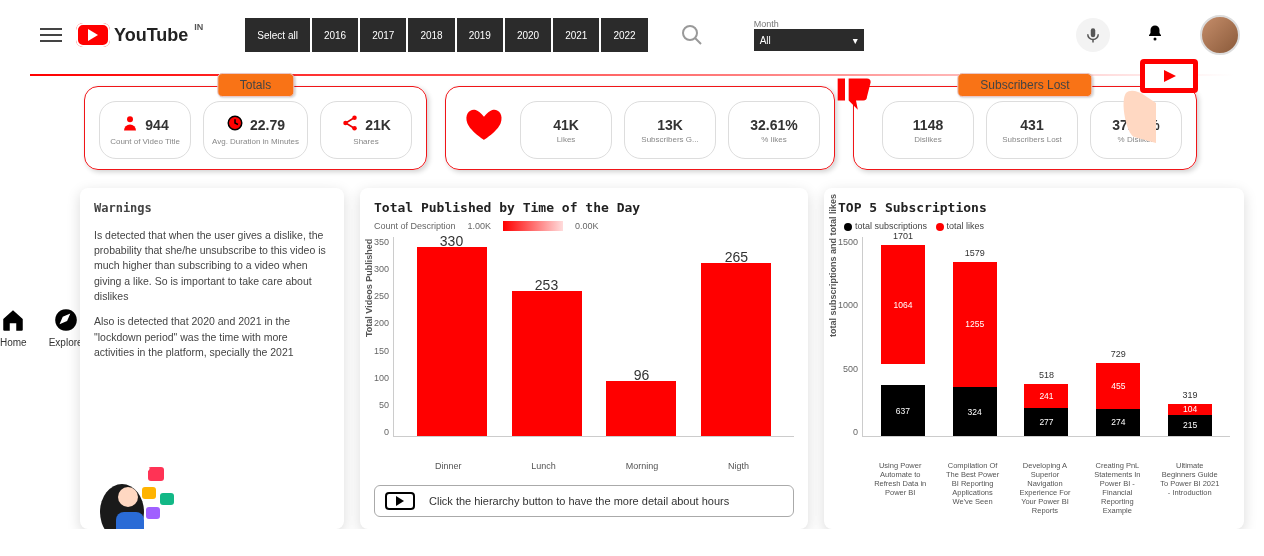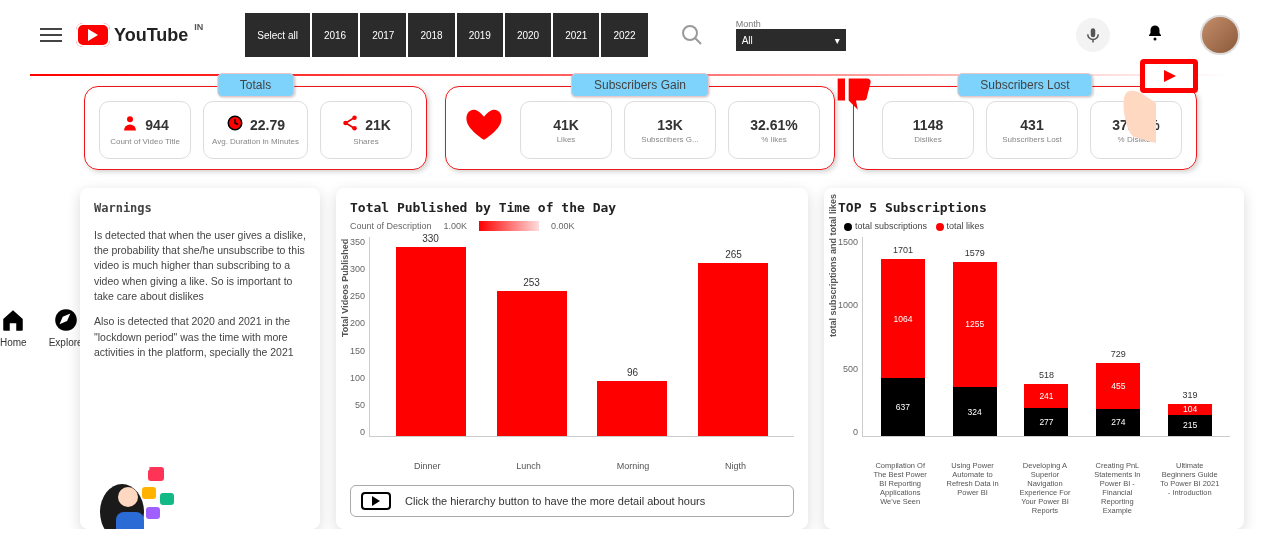--- a/index.html
+++ b/index.html
@@ -16,65 +16,65 @@
   body{margin:0;background:var(--bg);color:var(--ink);width:1264px}
   
   .topbar{display:flex;align-items:center;gap:14px;padding:10px 24px 10px 40px;height:70px}
   .hamburger{display:flex;flex-direction:column;gap:4px;cursor:pointer}
   .hamburger span{display:block;width:22px;height:2px;background:#444}
   .logo{display:flex;align-items:center;gap:4px;font-weight:bold;font-size:18px;position:relative}
   .logo .play{width:34px;height:24px;background:var(--red);border-radius:7px;position:relative;box-shadow:0 0 0 2px #fff inset}
   .logo .play::after{content:"";position:absolute;left:12px;top:6px;border-style:solid;border-width:6px 0 6px 10px;border-color:transparent transparent transparent #fff}
   .logo sup{font-size:9px;top:-8px;left:2px;position:relative;color:#555}
   .yearbar{display:flex;gap:2px;margin-left:30px}
-  .yearbar button{background:#2b2b2b;color:#fff;border:none;font-size:10px;padding:8px 12px;height:44px;cursor:pointer}
+  .yearbar button{background:#2b2b2b;color:#fff;border:none;font-size:10px;padding:8px 12px;height:34px;cursor:pointer}
   .search-ic{width:32px;height:32px;margin-left:14px;display:flex;align-items:center;justify-content:center;color:#999;position:relative}
   .search-ic svg{width:24px;height:24px;stroke:#999;fill:none}
-  .month-wrap{margin-left:14px;display:flex;flex-direction:column;font-size:9px;color:#777}
+  .month-wrap{margin-left:32px;display:flex;flex-direction:column;font-size:9px;color:#777}
   .month-wrap select, .month-wrap .sel{background:#2b2b2b;color:#fff;border:none;font-size:10px;padding:4px 6px;width:110px;height:22px;display:flex;align-items:center;justify-content:space-between}
   .sel::after{content:"▾";font-size:10px}
   .tray{margin-left:auto;display:flex;gap:36px;align-items:center}
   .tray .circ{width:34px;height:34px;border-radius:50%;background:#f3f3f3;display:flex;align-items:center;justify-content:center}
   .tray svg{width:18px;height:18px}
   .avatar{width:40px;height:40px;border-radius:50%;background:linear-gradient(135deg,#c58d6a,#8a5a3a);border:2px solid #dcdcdc}
   .redline{height:2px;background:linear-gradient(to right,var(--red),#ff8080 60%,#fff);margin:4px 30px 10px 30px}
   
   .main{display:flex}
   .rail{width:80px;display:flex;flex-direction:row;align-items:center;gap:22px;padding-top:40px;font-size:10px;color:#333}
   .rail .item{display:flex;flex-direction:column;align-items:center;gap:4px;cursor:pointer}
   .rail svg{width:26px;height:26px}
   .content{flex:1;padding-right:20px}
   
   .sumrow{display:flex;gap:18px;align-items:flex-start;position:relative}
   .group{border:1.5px solid var(--card-border);border-radius:14px;padding:14px 14px 10px 14px;display:flex;gap:12px;position:relative;box-shadow:2px 2px 5px rgba(0,0,0,.18)}
-  .group .tag{position:absolute;top:-14px;left:50%;transform:translateX(-50%);background:#7dd3fc;border:1px solid #e9c7c7;color:#444;font-size:12px;padding:4px 22px;border-radius:5px;box-shadow:1px 1px 2px rgba(0,0,0,.15)}
-  .kpi{border:1px solid #ddd;border-radius:10px;min-width:92px;height:58px;display:flex;flex-direction:column;align-items:center;justify-content:center;gap:2px;padding:4px 8px;background:#fff}
+  .group .tag{position:absolute;top:-14px;left:50%;transform:translateX(-50%);background:#f97316;border:1px solid #e9c7c7;color:#444;font-size:12px;padding:4px 22px;border-radius:5px;box-shadow:1px 1px 2px rgba(0,0,0,.15)}
+  .kpi{border:1px solid #ddd;border-radius:17px;min-width:92px;height:58px;display:flex;flex-direction:column;align-items:center;justify-content:center;gap:2px;padding:4px 8px;background:#fff}
   .kpi .top{display:flex;align-items:center;gap:6px;font-size:14px;font-weight:bold;color:#333}
   .kpi .lbl{font-size:8px;color:#888;text-align:center;white-space:nowrap}
   .ico svg{width:18px;height:18px;fill:var(--red)}
   .heart{width:48px;height:48px;display:flex;align-items:center;justify-content:center}
   .heart svg{width:40px;height:40px;fill:var(--red)}
   .thumbdn{position:absolute;left:-20px;top:-14px;width:44px;height:44px}
   .thumbdn svg{width:44px;height:44px;fill:var(--red)}
   .phonehand{position:absolute;right:-14px;top:-30px;width:90px;height:110px}
   
   .panels{display:flex;gap:16px;margin-top:18px}
   .panel{background:#fff;border-radius:8px;box-shadow:0 4px 14px rgba(0,0,0,.15);padding:12px 14px;position:relative}
-  .p-warn{width:240px;font-family:ui-monospace,Menlo,Consolas,monospace;font-size:10.5px;line-height:1.45;color:#444}
+  .p-warn{width:264px;font-family:ui-monospace,Menlo,Consolas,monospace;font-size:10.5px;line-height:1.45;color:#444}
   .p-warn h4{margin:0 0 10px 0;font-family:ui-monospace,Menlo,Consolas,monospace;font-size:12px;font-weight:bold}
   .p-chart{flex:1}
   .p-chart h4,.p-top h4{margin:0 0 6px 0;font-family:ui-monospace,Menlo,Consolas,monospace;font-size:13px;font-weight:bold}
   .legend-grad{display:flex;align-items:center;gap:12px;font-size:9px;color:#666;margin-bottom:6px}
   .grad{width:60px;height:10px;background:linear-gradient(to right,var(--red),#ffdcdc)}
   .barchart{position:relative;height:220px;display:flex}
   .yaxis{display:flex;flex-direction:column;justify-content:space-between;align-items:flex-end;font-size:9px;color:#666;height:200px;padding-right:4px}
   .yaxislabel{position:absolute;left:-10px;top:100px;transform:rotate(-90deg);transform-origin:left top;font-size:9px;color:#555;font-weight:bold;white-space:nowrap}
   .bars{flex:1;display:flex;align-items:flex-end;justify-content:space-around;height:200px;border-left:1px solid #ccc;border-bottom:1px solid #ccc;position:relative;padding:0 10px}
   .bar{width:70px;background:var(--red);position:relative;display:flex;justify-content:center}
-  .bar span{position:absolute;top:-14px;font-size:10px;color:#333}
+  .bar span{position:absolute;top:-14px;font-size:14px;color:#333}
   .xlabels{display:flex;justify-content:space-around;font-size:9px;color:#555;padding:4px 10px 0 26px;font-weight:normal}
   .foot{margin-top:14px;border:1px solid #aaa;border-radius:6px;padding:6px 10px;display:flex;align-items:center;gap:14px;font-family:ui-monospace,Menlo,Consolas,monospace;font-size:11px;color:#333;background:#fff}
   .foot .playbox{border:2px solid #000;border-radius:4px;width:30px;height:18px;display:flex;align-items:center;justify-content:center}
   .foot .playbox::after{content:"";border-style:solid;border-width:5px 0 5px 8px;border-color:transparent transparent transparent #000}
   .p-top{width:420px}
   .leg{font-size:9px;color:#444;margin-bottom:6px}
   .leg .dot{display:inline-block;width:8px;height:8px;border-radius:50%;margin:0 3px 0 6px;vertical-align:middle}
   .stackchart{position:relative;height:220px;display:flex}
   .stacks{flex:1;display:flex;align-items:flex-end;justify-content:space-around;height:200px;border-left:1px solid #ccc;border-bottom:1px solid #ccc;padding:0 4px}
   .stack{width:44px;display:flex;flex-direction:column;justify-content:flex-end;align-items:center;position:relative}
@@ -209,21 +209,20 @@
                   <circle cx="18" cy="19" r="3"></circle>
                   <path d="M8 11l8-5M8 13l8 5" stroke="#e50000" stroke-width="2"></path>
                 </svg></span>
               <span>21K</span>
             </div>
           <div class="lbl">Shares</div>
         </div>
       </div>
 
       <div class="group">
-        <div class="tag">Subscribers Gain</div>
         <div class="heart">
             <svg viewBox="0 0 24 24">
               <path d="M12 21s-8-5-10-10C0 5 4 2 7 3c2 .6 4 3 5 4 1-1 3-3.4 5-4 3-1 7 2 5 8-2 5-10 10-10 10z"></path>
             </svg>
           </div>
         <div class="kpi">
           <div class="top">
               <span>41K</span>
             </div>
           <div class="lbl">Likes</div>
@@ -354,21 +353,21 @@
           <div class="yaxis" id="t5-yaxis">
               <span>1500</span>
               <span>1000</span>
               <span>500</span>
               <span>0</span>
             </div>
           <div class="stacks" id="t5-stacks">
               <div class="stack">
                 <div class="total">1701</div>
                 <div class="seg likes" style="height: 119px; text-align: center;">1064</div>
-                <div class="seg subs" style="height: 58px;">637</div>
+                <div class="seg subs" style="height: 51px; margin-top: 21px;">637</div>
               </div>
               <div class="stack">
                 <div class="total">1579</div>
                 <div class="seg likes" style="height: 125.5px;">1255</div>
                 <div class="seg subs" style="height: 49px;">324</div>
               </div>
               <div class="stack">
                 <div class="total">518</div>
                 <div class="seg likes" style="height: 24.1px;">241</div>
                 <div class="seg subs" style="height: 27.7px;">277</div>
@@ -379,22 +378,22 @@
                 <div class="seg subs" style="height: 27.4px;">274</div>
               </div>
               <div class="stack">
                 <div class="total">319</div>
                 <div class="seg likes" style="height: 10.4px;">104</div>
                 <div class="seg subs" style="height: 21.5px;">215</div>
               </div>
             </div>
         </div>
         <div class="xlabels2" id="t5-xlabels">
+            <span>Using Power Automate to Refresh Data in Power BI</span>
             <span>Compilation Of The Best Power BI Reporting Applications We've Seen</span>
-            <span>Using Power Automate to Refresh Data in Power BI</span>
             <span>Developing A Superior Navigation Experience For Your Power BI Reports</span>
             <span>Creating PnL Statements In Power BI - Financial Reporting Example</span>
             <span>Ultimate Beginners Guide To Power BI 2021 - Introduction</span>
           </div>
       </div>
     </div>
   </div>
 </div>
 
 </body></html>

